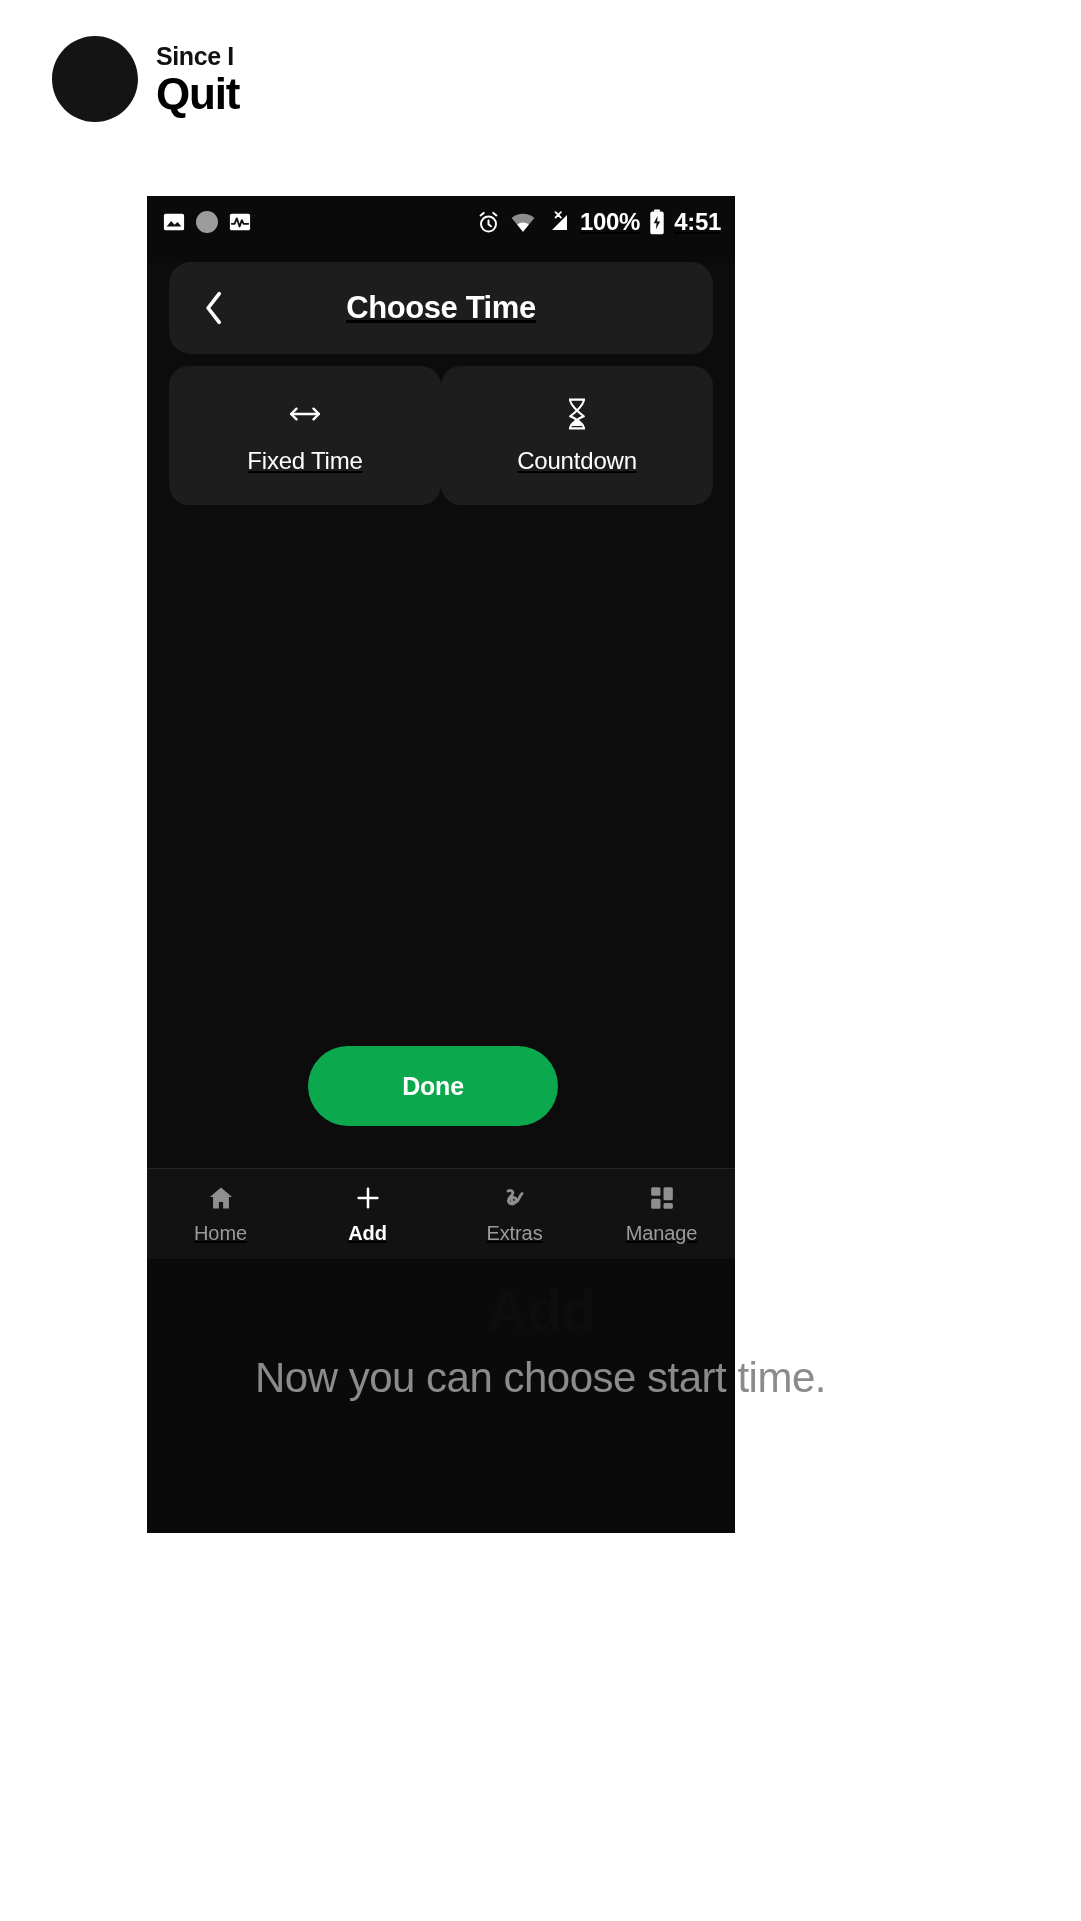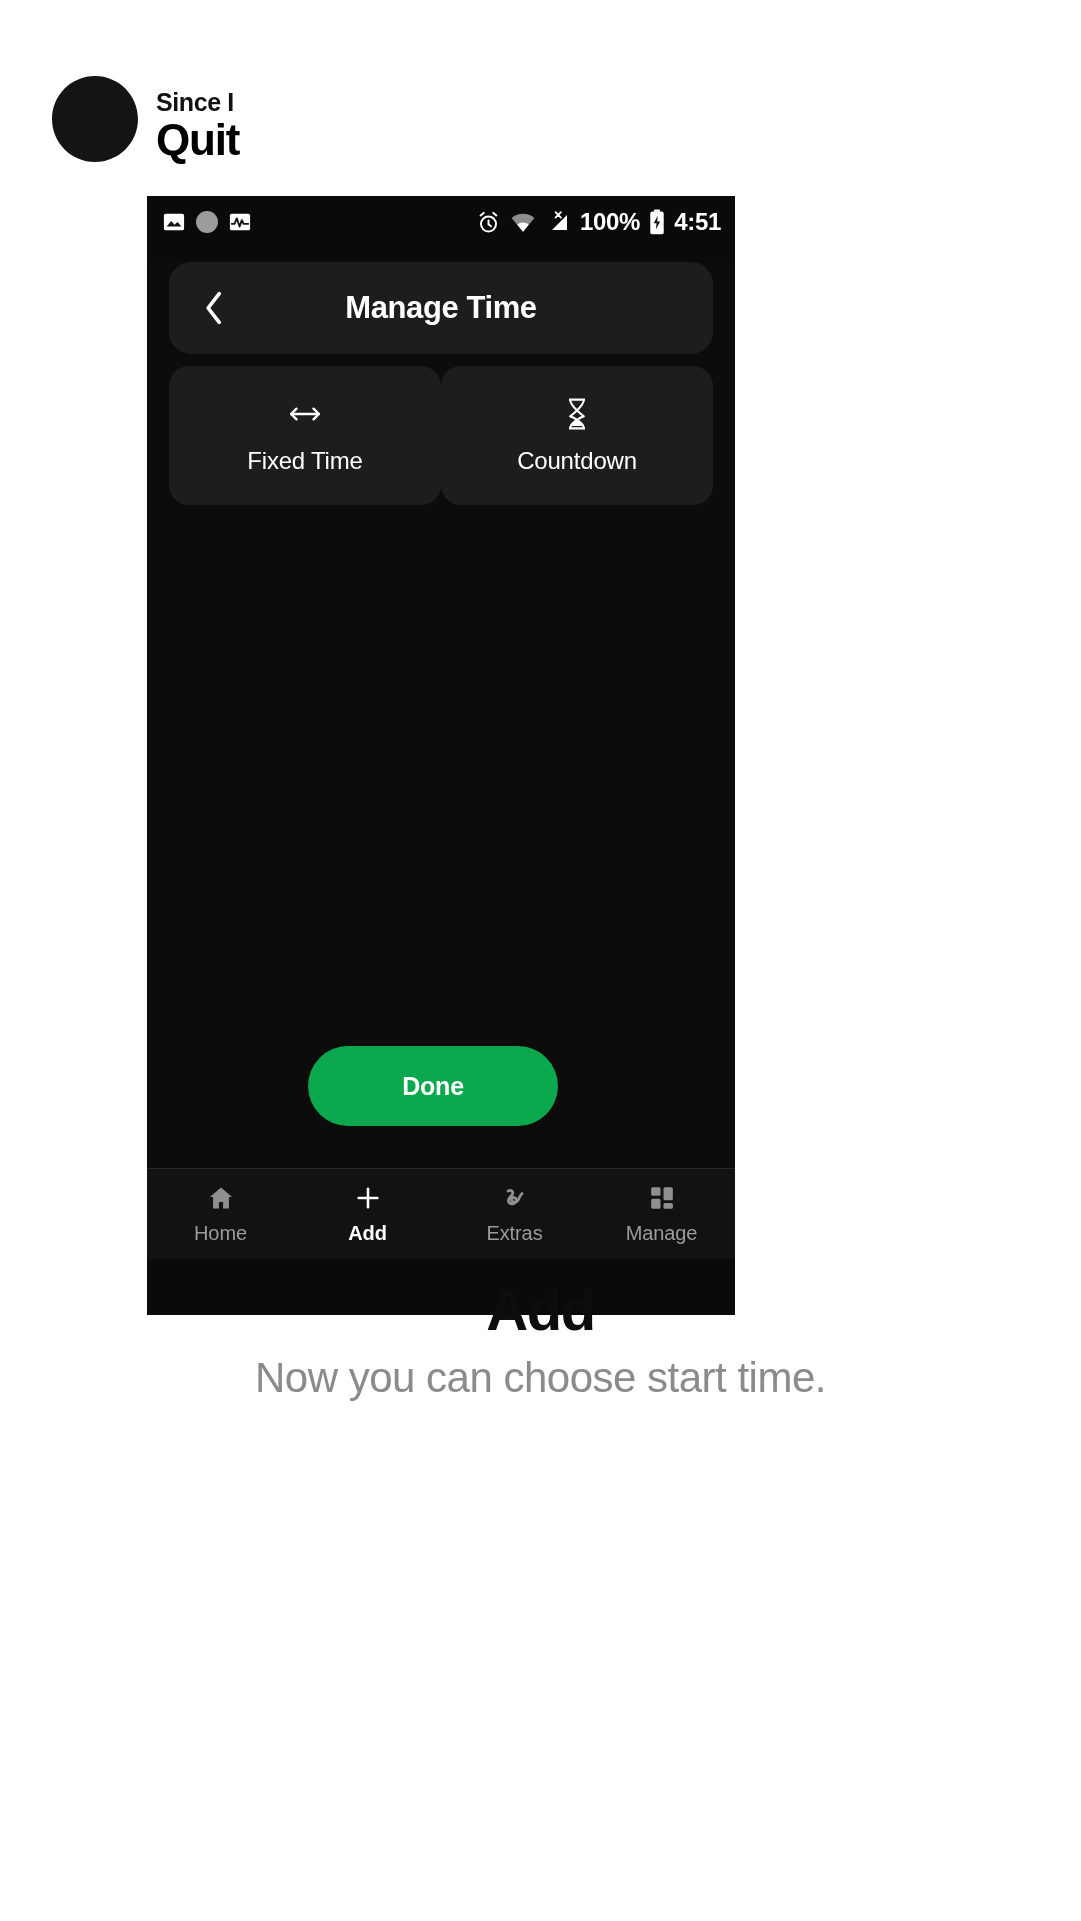--- a/index.html
+++ b/index.html
@@ -19,23 +19,22 @@
     background: #ffffff;
     overflow: hidden;
   }
 
   
   .brand {
     position: absolute;
     left: 52px;
     top: 36px;
     display: flex;
-    align-items: flex-end;
+    align-items: center;
     gap: 18px;
-    margin-top: 40px;
   }
   .brand-mark {
     width: 86px;
     height: 86px;
     flex: 0 0 86px;
   }
   .brand-words {
     display: flex;
     flex-direction: column;
     justify-content: center;
@@ -55,23 +54,24 @@
     color: #000000;
     letter-spacing: -1.2px;
   }
 
   
   .phone {
     position: absolute;
     left: 147px;
     top: 196px;
     width: 588px;
-    height: 1119px;
+    height: 1337px;
     background: #0a0a0a;
     overflow: hidden;
+    text-decoration: underline;
   }
 
   
   .statusbar {
     position: relative;
     height: 52px;
     display: flex;
     align-items: center;
     padding: 0 14px 0 16px;
     background: #0a0a0a;
@@ -325,21 +325,21 @@
     </div>
 
     <div class="app-body">
 
       <div class="appbar">
         <span class="appbar-back">
           <svg width="22" height="34" viewBox="0 0 16 26" fill="none" stroke="#fff" stroke-width="2.8" stroke-linecap="round" stroke-linejoin="round">
               <path d="M12 2 3.5 13 12 24"></path>
             </svg>
         </span>
-        <span class="appbar-title">Manage Time</span>
+        <span class="appbar-title">Choose Time</span>
       </div>
 
       <div class="options">
 
         <div class="option-card">
           <span class="option-icon">
             <svg width="34" height="22" viewBox="0 0 32 18" fill="none" stroke="#fff" stroke-width="2.3" stroke-linecap="round" stroke-linejoin="round">
                 <path d="M3 9h26"></path>
                 <path d="M8 4 3 9l5 5"></path>
                 <path d="M24 4l5 5-5 5"></path>

